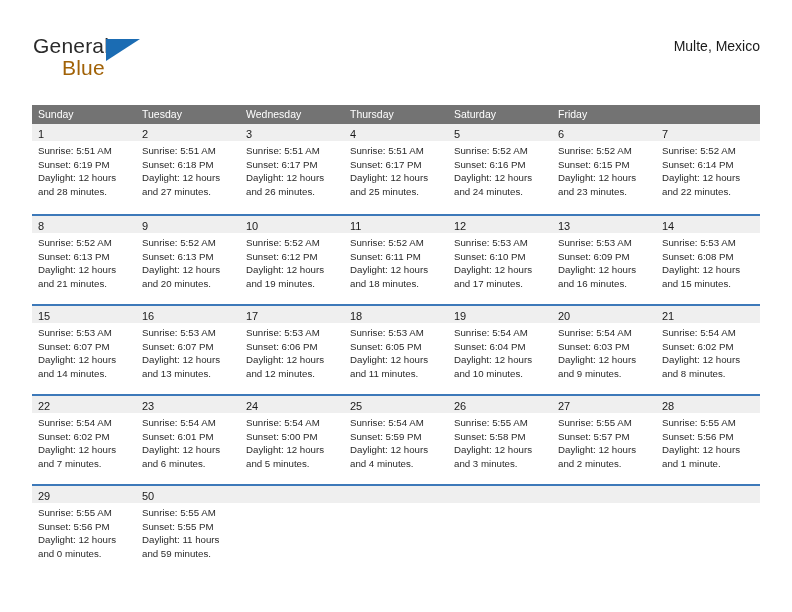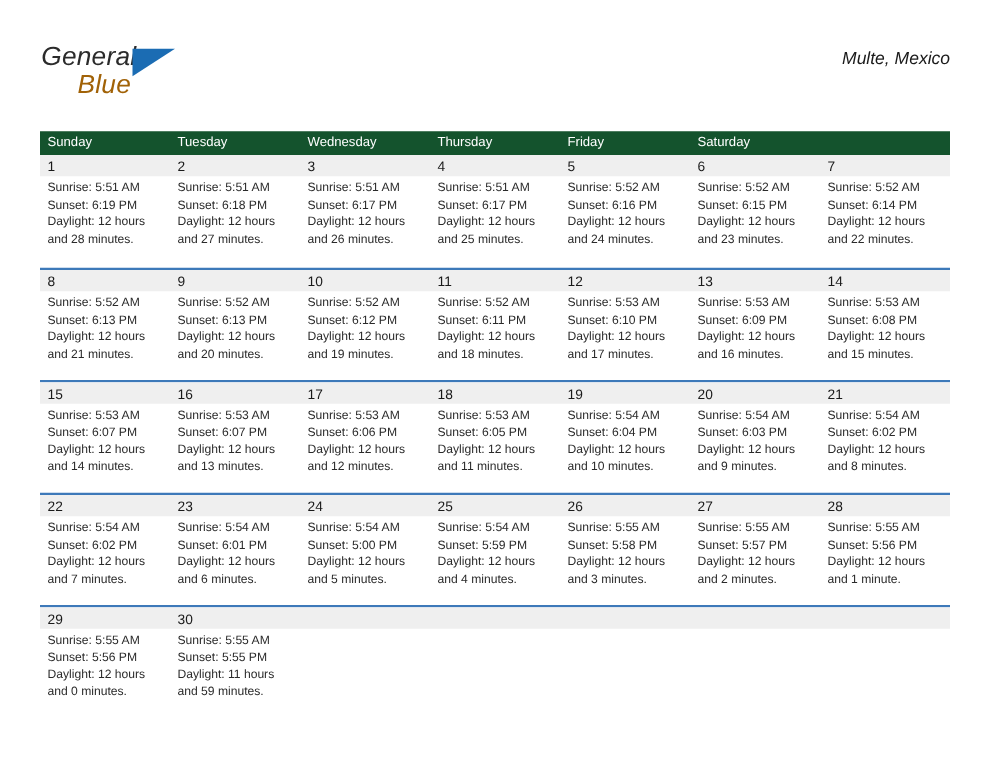--- a/index.html
+++ b/index.html
@@ -20,21 +20,20 @@
     height: 612px;
   }
 
   
   .header {
     position: absolute;
     left: 0;
     top: 0;
     width: 792px;
     height: 100px;
-    font-style: italic;
   }
   .brand {
     position: absolute;
     left: 33px;
     top: 34px;
     width: 180px;
     height: 50px;
   }
   .brand-general {
     position: absolute;
@@ -88,21 +87,21 @@
   .calendar {
     position: absolute;
     left: 32px;
     top: 105px;
     width: 728px;
   }
   .dow-row {
     display: flex;
     width: 728px;
     height: 19px;
-    background: #14532d;
+    background: #737373;
   }
   .dow {
     flex: 0 0 104px;
     width: 104px;
     box-sizing: border-box;
     padding-left: 6px;
     color: #ffffff;
     font-size: 10.5px;
     line-height: 19px;
     white-space: nowrap;
@@ -164,22 +163,22 @@
     </div>
   </div>
 
   <div class="calendar">
 
     <div class="dow-row">
       <div class="dow">Sunday</div>
       <div class="dow">Tuesday</div>
       <div class="dow">Wednesday</div>
       <div class="dow">Thursday</div>
+      <div class="dow">Saturday</div>
       <div class="dow">Friday</div>
-      <div class="dow">Saturday</div>
     </div>
 
     <div class="week first">
       <div class="day">
         <div class="day-band"><span class="day-num">1</span></div>
         <div class="day-lines">
           <div class="day-line">Sunrise: 5:51 AM</div>
           <div class="day-line">Sunset: 6:19 PM</div>
           <div class="day-line">Daylight: 12 hours</div>
           <div class="day-line">and 28 minutes.</div>
@@ -443,21 +442,21 @@
       <div class="day">
         <div class="day-band"><span class="day-num">29</span></div>
         <div class="day-lines">
           <div class="day-line">Sunrise: 5:55 AM</div>
           <div class="day-line">Sunset: 5:56 PM</div>
           <div class="day-line">Daylight: 12 hours</div>
           <div class="day-line">and 0 minutes.</div>
         </div>
       </div>
       <div class="day">
-        <div class="day-band"><span class="day-num">30</span></div>
+        <div class="day-band"><span class="day-num">50</span></div>
         <div class="day-lines">
           <div class="day-line">Sunrise: 5:55 AM</div>
           <div class="day-line">Sunset: 5:55 PM</div>
           <div class="day-line">Daylight: 11 hours</div>
           <div class="day-line">and 59 minutes.</div>
         </div>
       </div>
       <div class="day empty">
         <div class="day-band"><span class="day-num"></span></div>
       </div>

